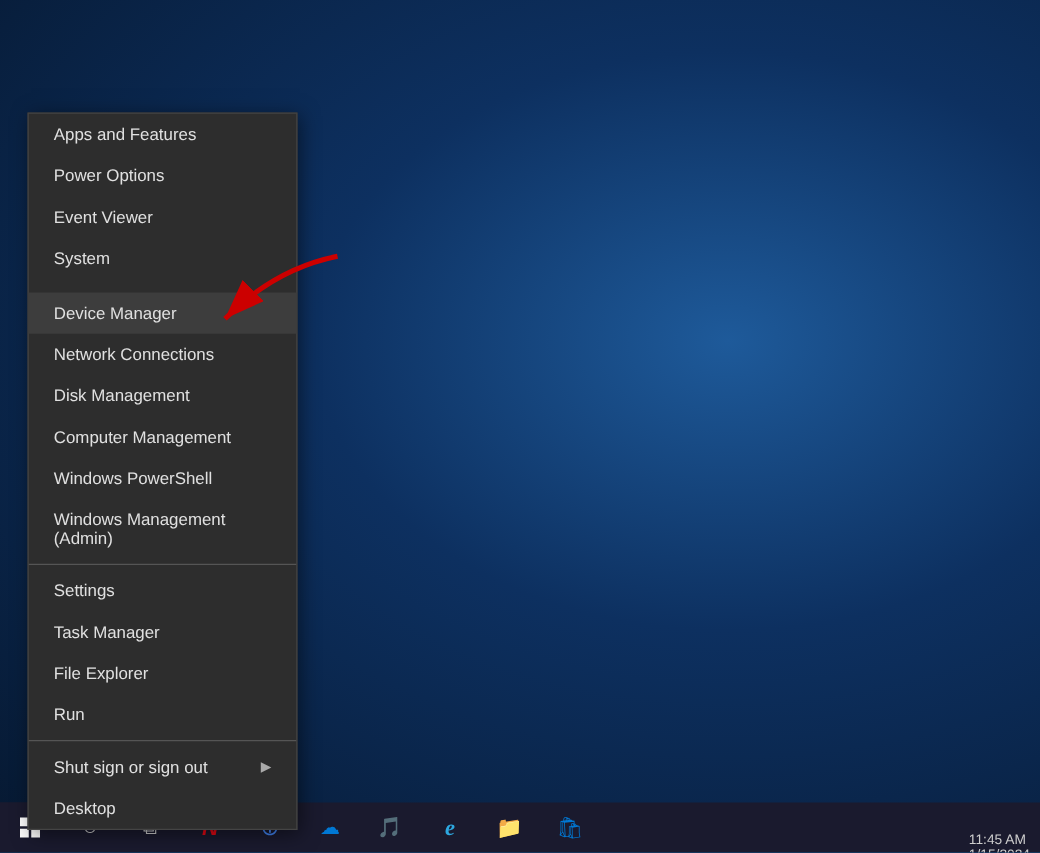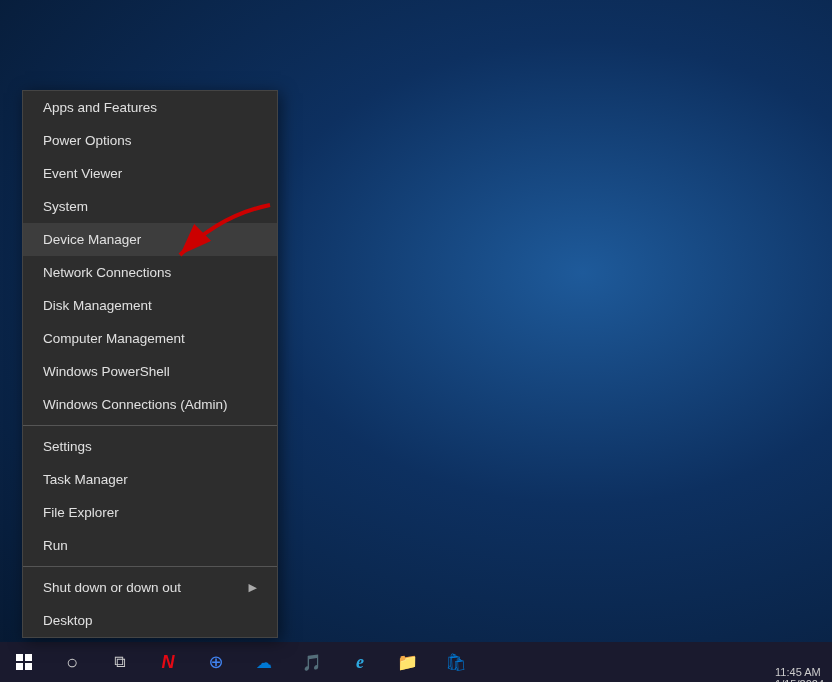--- a/index.html
+++ b/index.html
@@ -63,40 +63,41 @@
       cursor: pointer;
       font-size: 18px;
       color: #ccc;
     }
 
     
     .context-menu {
       position: absolute;
       left: 22px;
       top: 90px;
-      width: 256px;
+      width: 216px;
       background: #2d2d2d;
       border: 1px solid #444;
       z-index: 100;
       box-shadow: 3px 3px 15px rgba(0,0,0,0.5);
     }
 
     .menu-item {
       padding: 9px 20px;
       color: #e0e0e0;
       font-size: 13.5px;
       cursor: pointer;
       position: relative;
       display: flex;
       align-items: center;
       justify-content: space-between;
     }
 
     .menu-item.highlighted {
       background: #3d3d3d;
+      margin-top: 11px;
     }
 
     .menu-divider {
       height: 1px;
       background: #555;
       margin: 4px 0;
     }
 
     .menu-item .arrow {
       font-size: 11px;
@@ -191,42 +192,42 @@
     <div class="menu-item">
       <span>Disk Management</span>
     </div>
     <div class="menu-item">
       <span>Computer Management</span>
     </div>
     <div class="menu-item">
       <span>Windows PowerShell</span>
     </div>
     <div class="menu-item">
-      <span>Windows Connections (Admin)</span>
+      <span>Windows Management (Admin)</span>
     </div>
 
     <div class="menu-divider"></div>
 
     <div class="menu-item">
       <span>Settings</span>
     </div>
     <div class="menu-item">
       <span>Task Manager</span>
     </div>
     <div class="menu-item">
       <span>File Explorer</span>
     </div>
     <div class="menu-item">
       <span>Run</span>
     </div>
 
     <div class="menu-divider"></div>
 
     <div class="menu-item">
-      <span>Shut down or down out</span>
+      <span>Shut sign or sign out</span>
       <span class="arrow">▶</span>
     </div>
     <div class="menu-item">
       <span>Desktop</span>
     </div>
   </div>
 
   <svg class="red-arrow" viewBox="0 0 140 80" xmlns="http://www.w3.org/2000/svg">
     <defs>
       <marker id="arrowhead" markerWidth="8" markerHeight="6" refX="8" refY="3" orient="auto">

